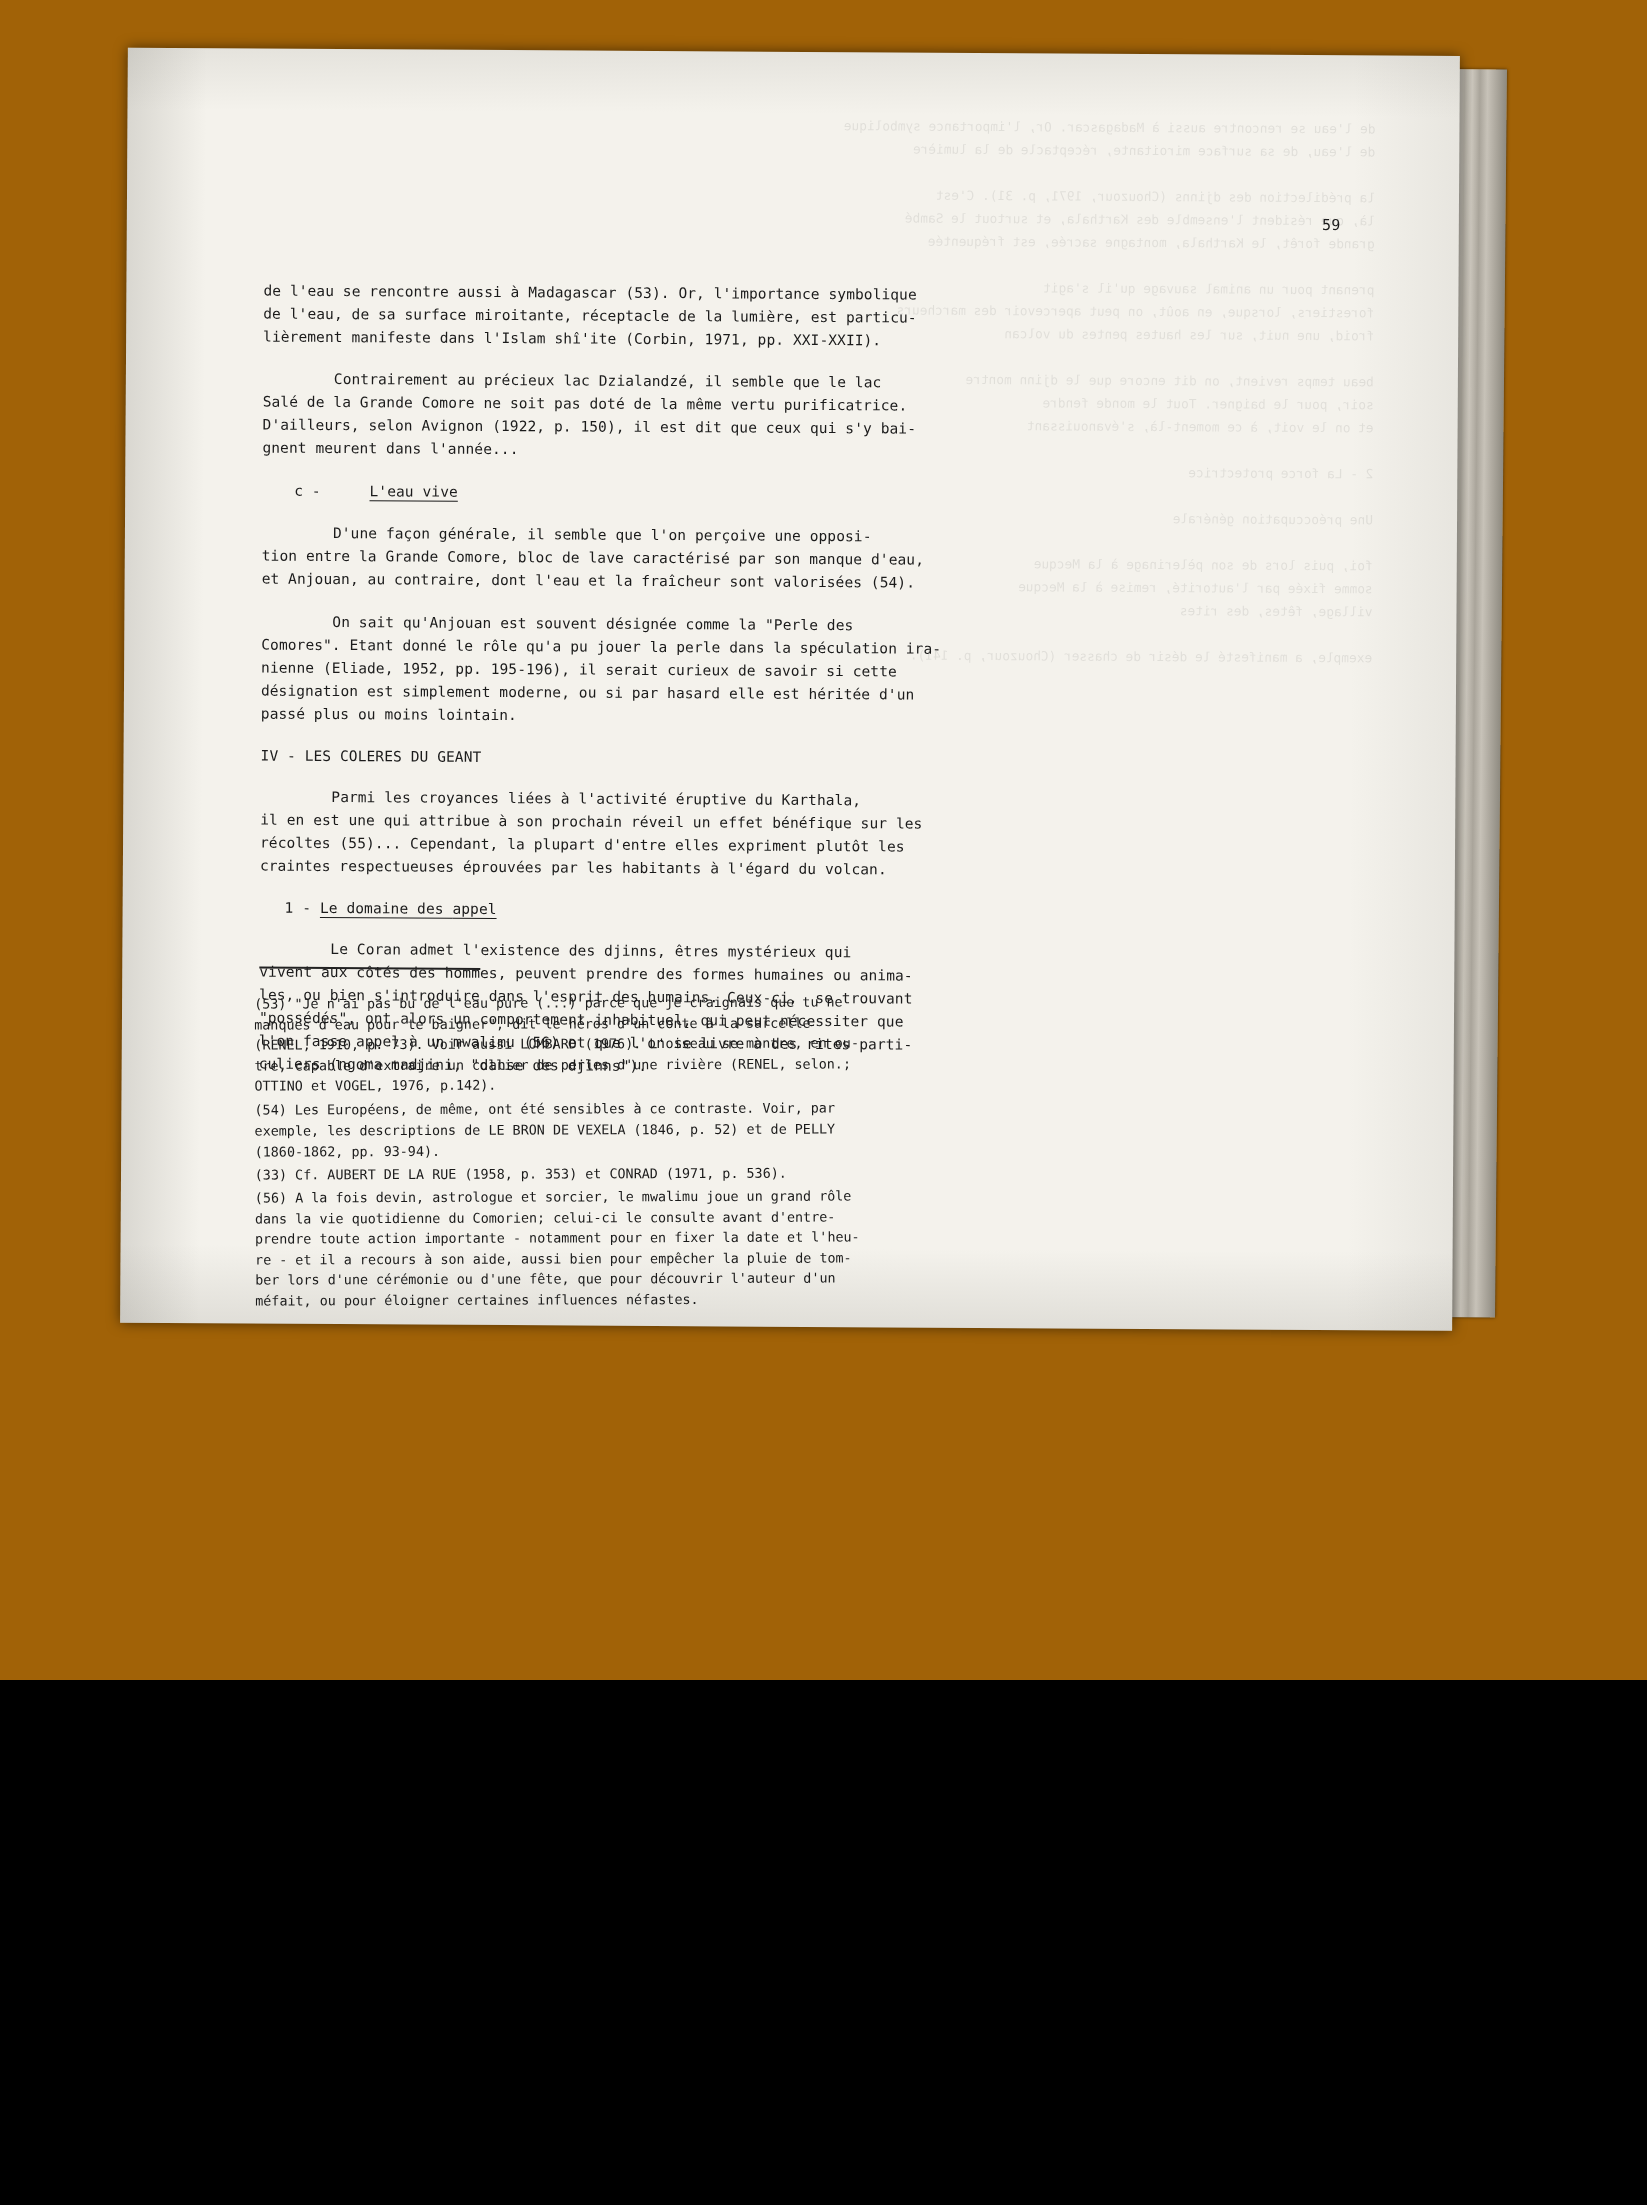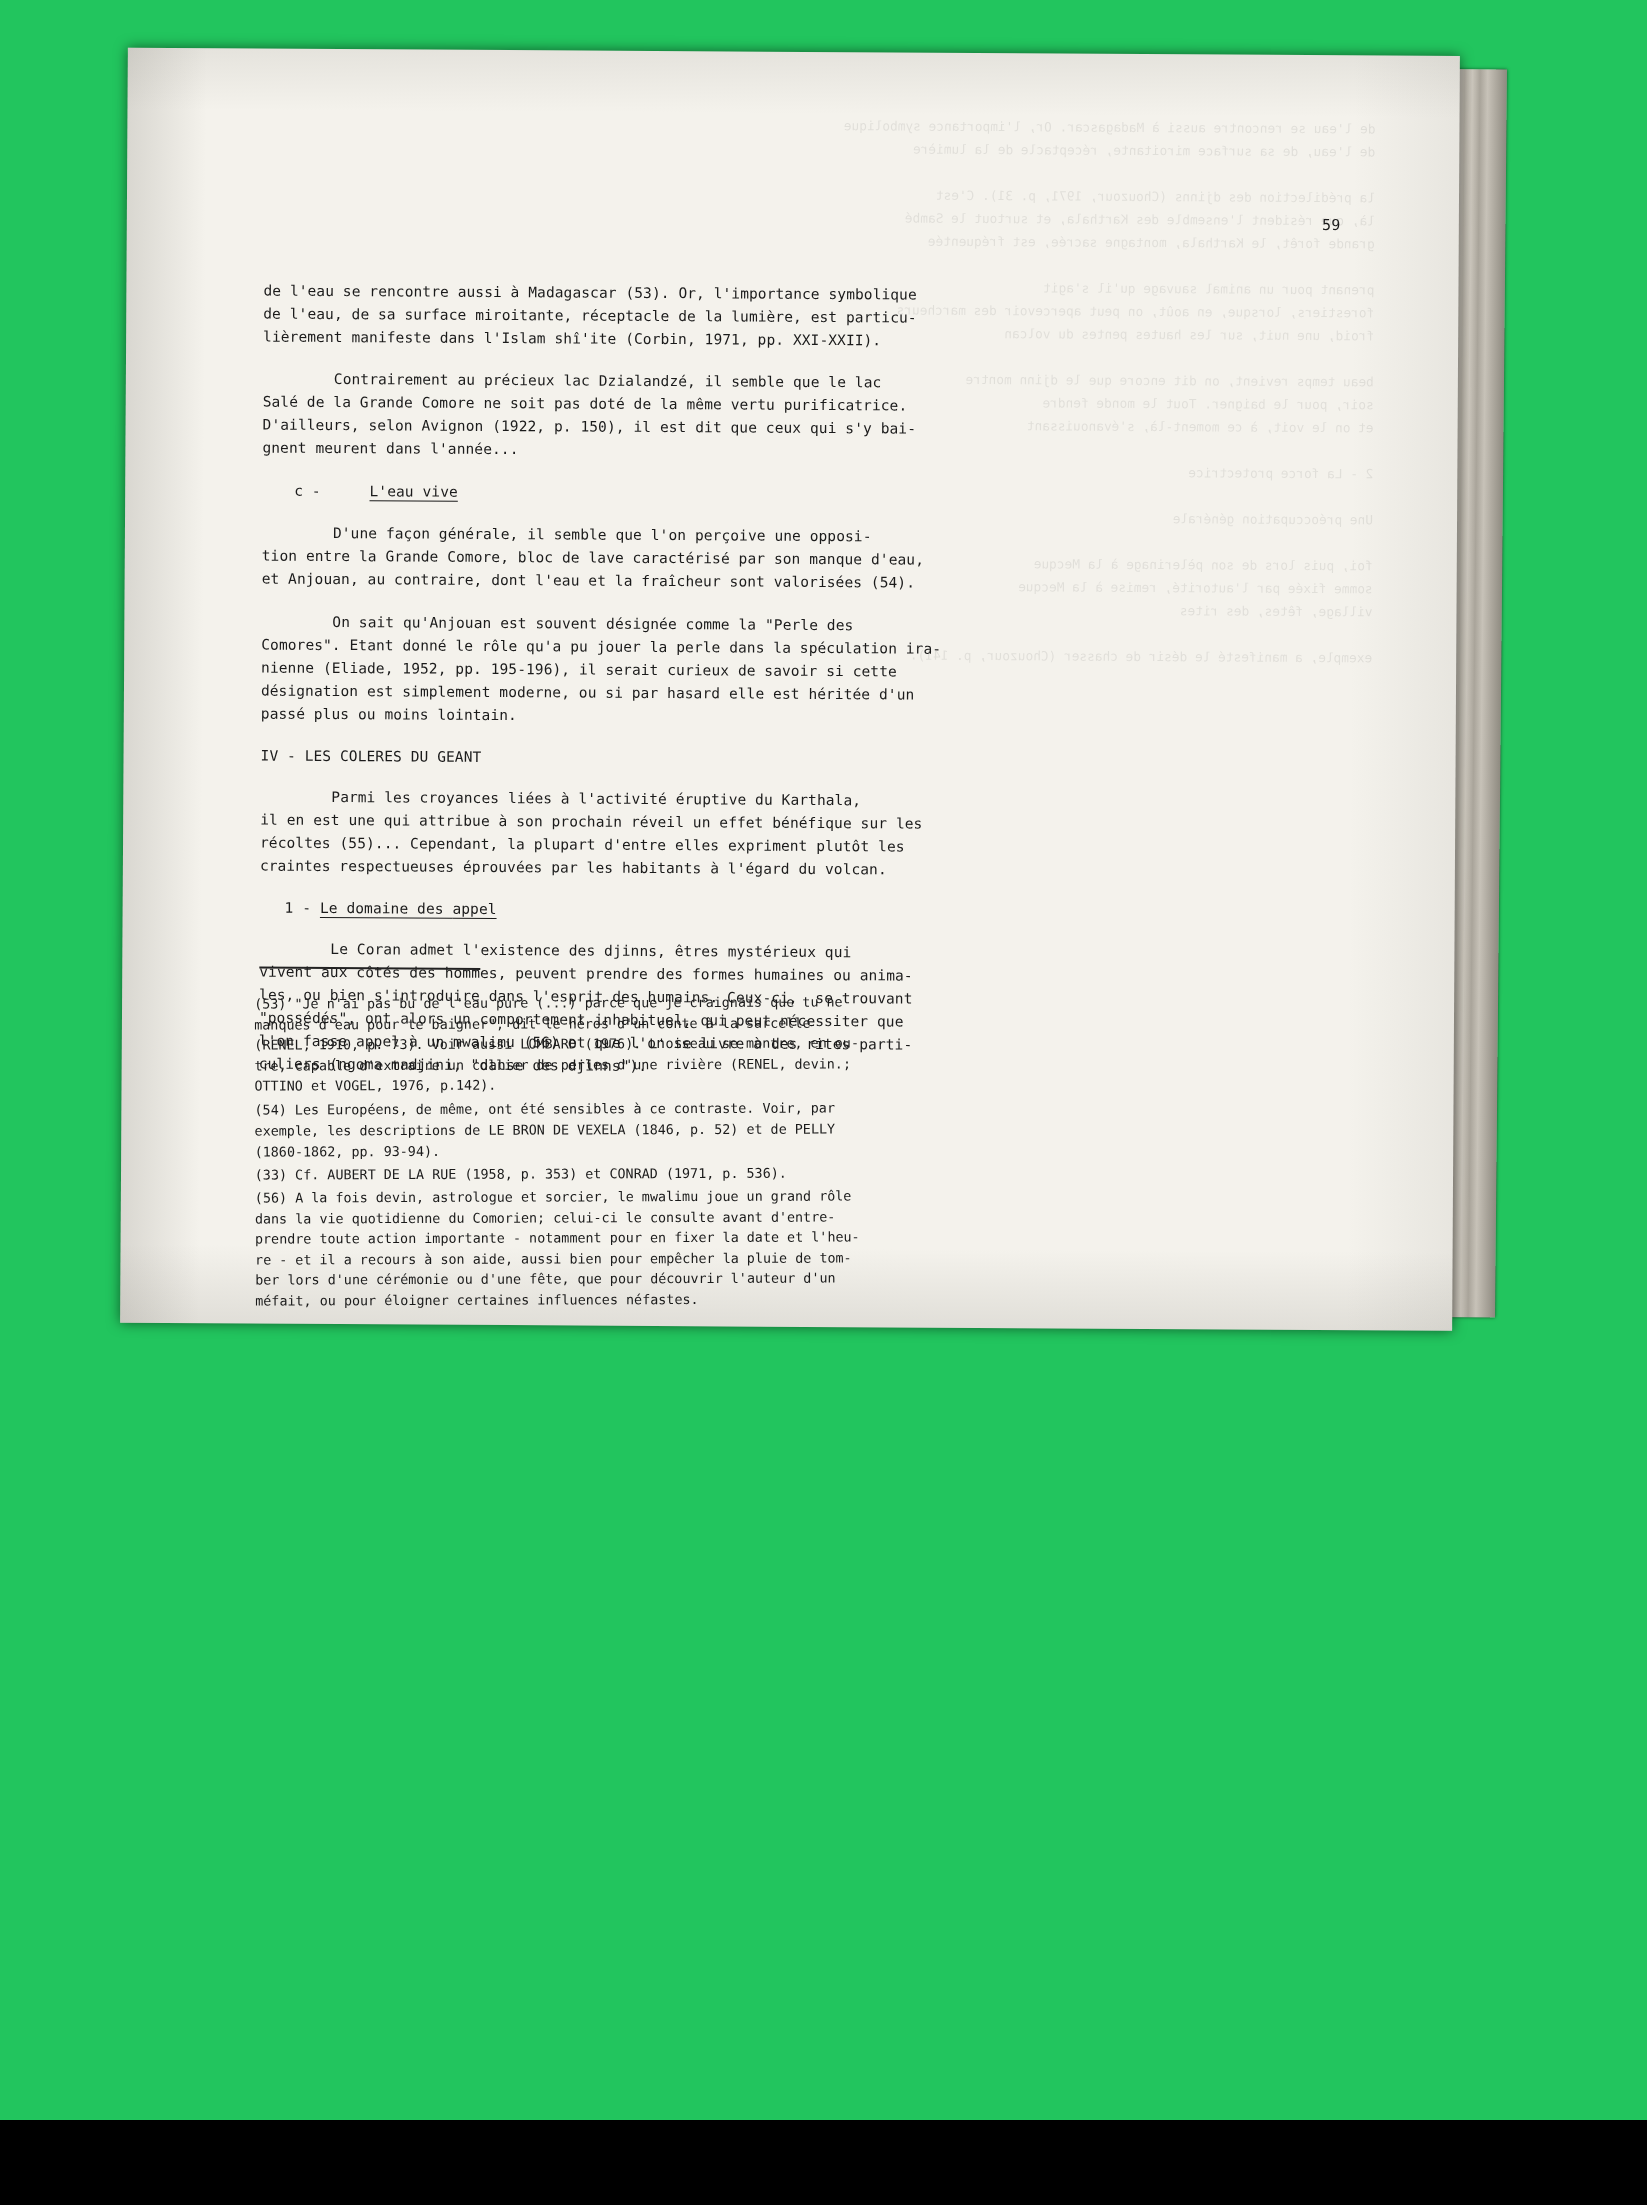--- a/index.html
+++ b/index.html
@@ -11,22 +11,22 @@
     width: 1648px;
     height: 2206px;
     overflow: hidden;
     font-family: "DejaVu Sans Mono", monospace;
   }
 
   .scan {
     position: absolute;
     left: 0; top: 0;
     width: 1648px;
-    height: 2120px;
-    background: #22c55e;
+    height: 1680px;
+    background: #a16207;
   }
 
   
   .page-stack {
     position: absolute;
     left: 124px;
     top: 51px;
     width: 1376px;
     height: 1279px;
   }
@@ -251,21 +251,21 @@
 
         </div>
 
         <div class="rule"></div>
 
         <div class="notes">
 
           <p class="note n53"><span>(53) "Je n'ai pas bu de l'eau pure (...) parce que je craignais que tu ne
 manques d'eau pour te baigner", dit le héros d'un conte à la sarcelle
 (RENEL, 1910, p. 73). Voir aussi LOMBARD (1976). L'oiseau se montre, en ou-
-tre, capable d'extraire un collier de perles d'une rivière (RENEL, </span><span class="it">devin.</span><span>;
+tre, capable d'extraire un collier de perles d'une rivière (RENEL, </span><span class="it">selon.</span><span>;
 OTTINO et VOGEL, 1976, p.142).</span></p>
 
           <p class="note n54">(54) Les Européens, de même, ont été sensibles à ce contraste. Voir, par
 exemple, les descriptions de LE BRON DE VEXELA (1846, p. 52) et de PELLY
 (1860-1862, pp. 93-94).</p>
 
           <p class="note n55"><span>(33) </span><span class="it">Cf.</span><span> AUBERT DE LA RUE (1958, p. 353) et CONRAD (1971, p. 536).</span></p>
 
           <p class="note n56"><span>(56) A la fois devin, astrologue et sorcier, le </span><span class="it">mwalimu</span><span> joue un grand rôle
 dans la vie quotidienne du Comorien; celui-ci le consulte avant d'entre-

